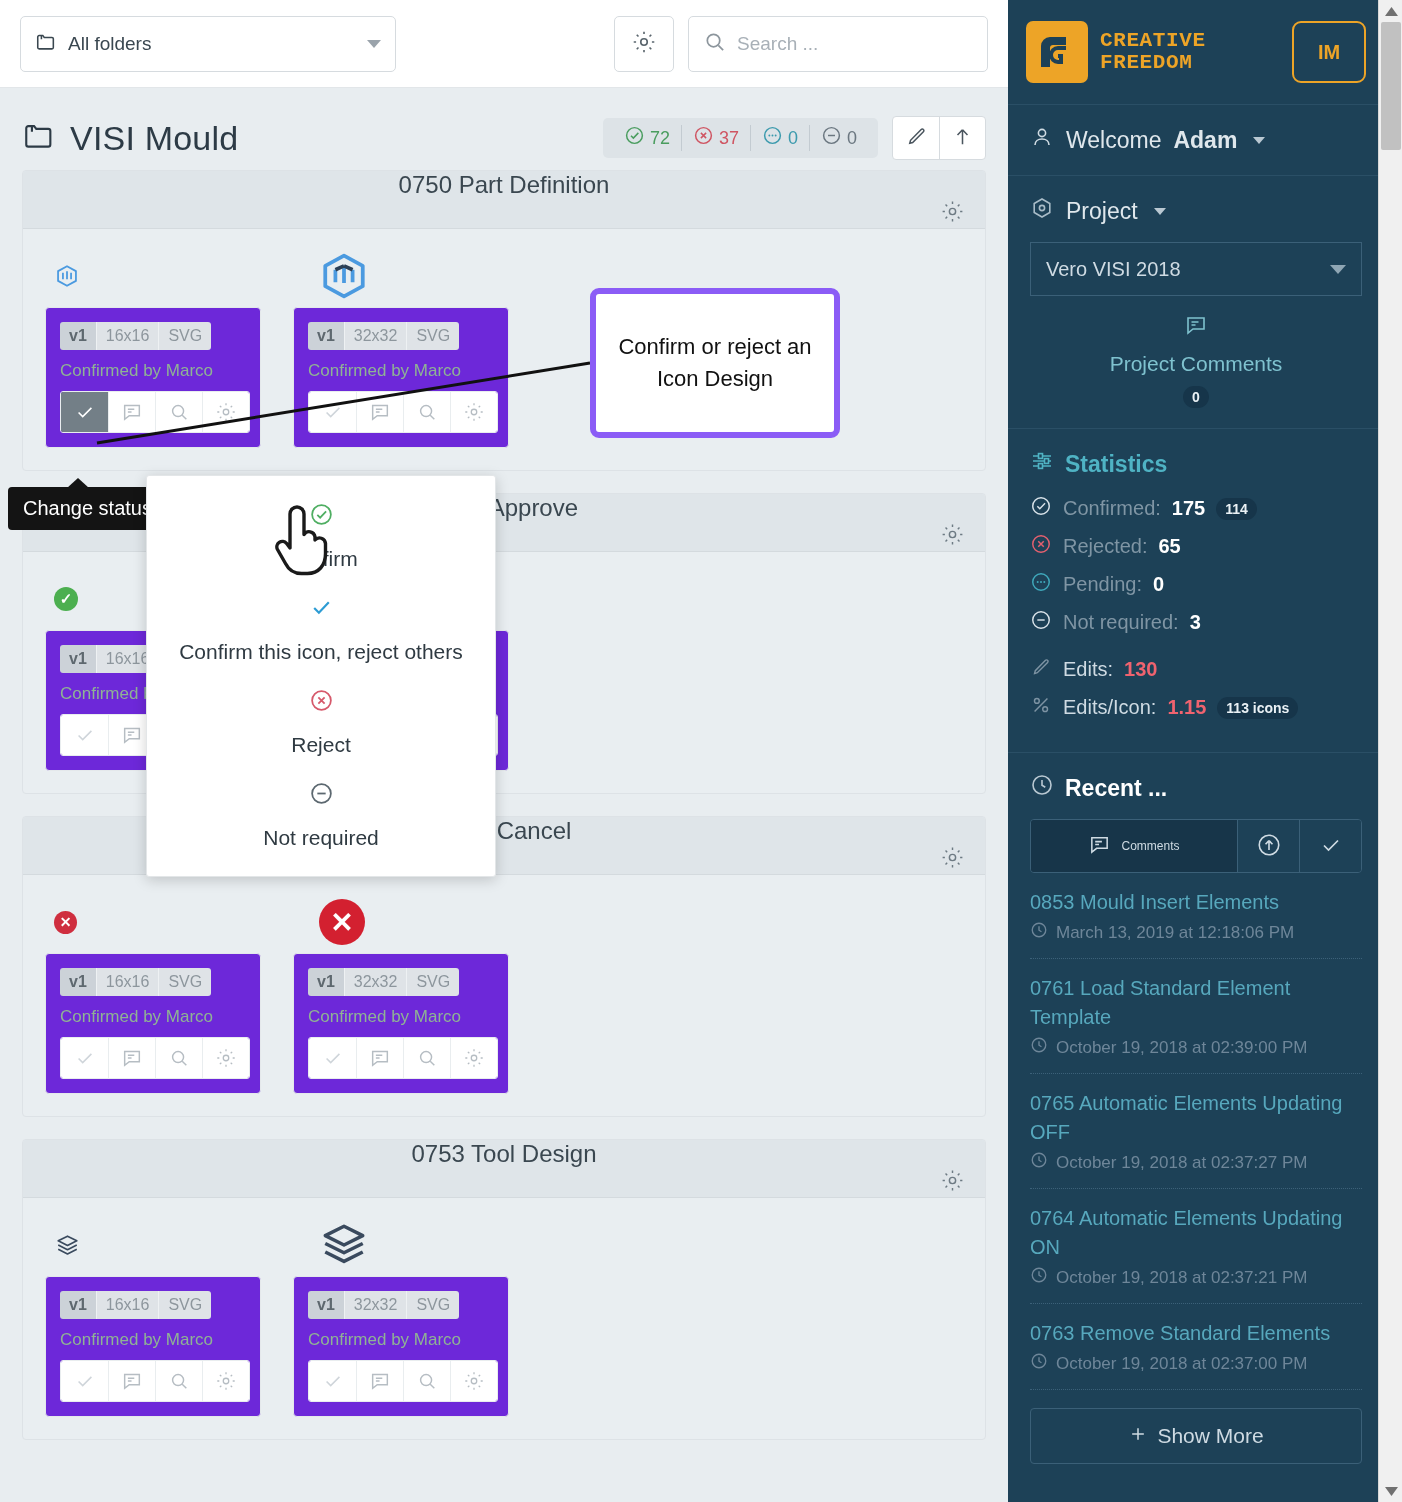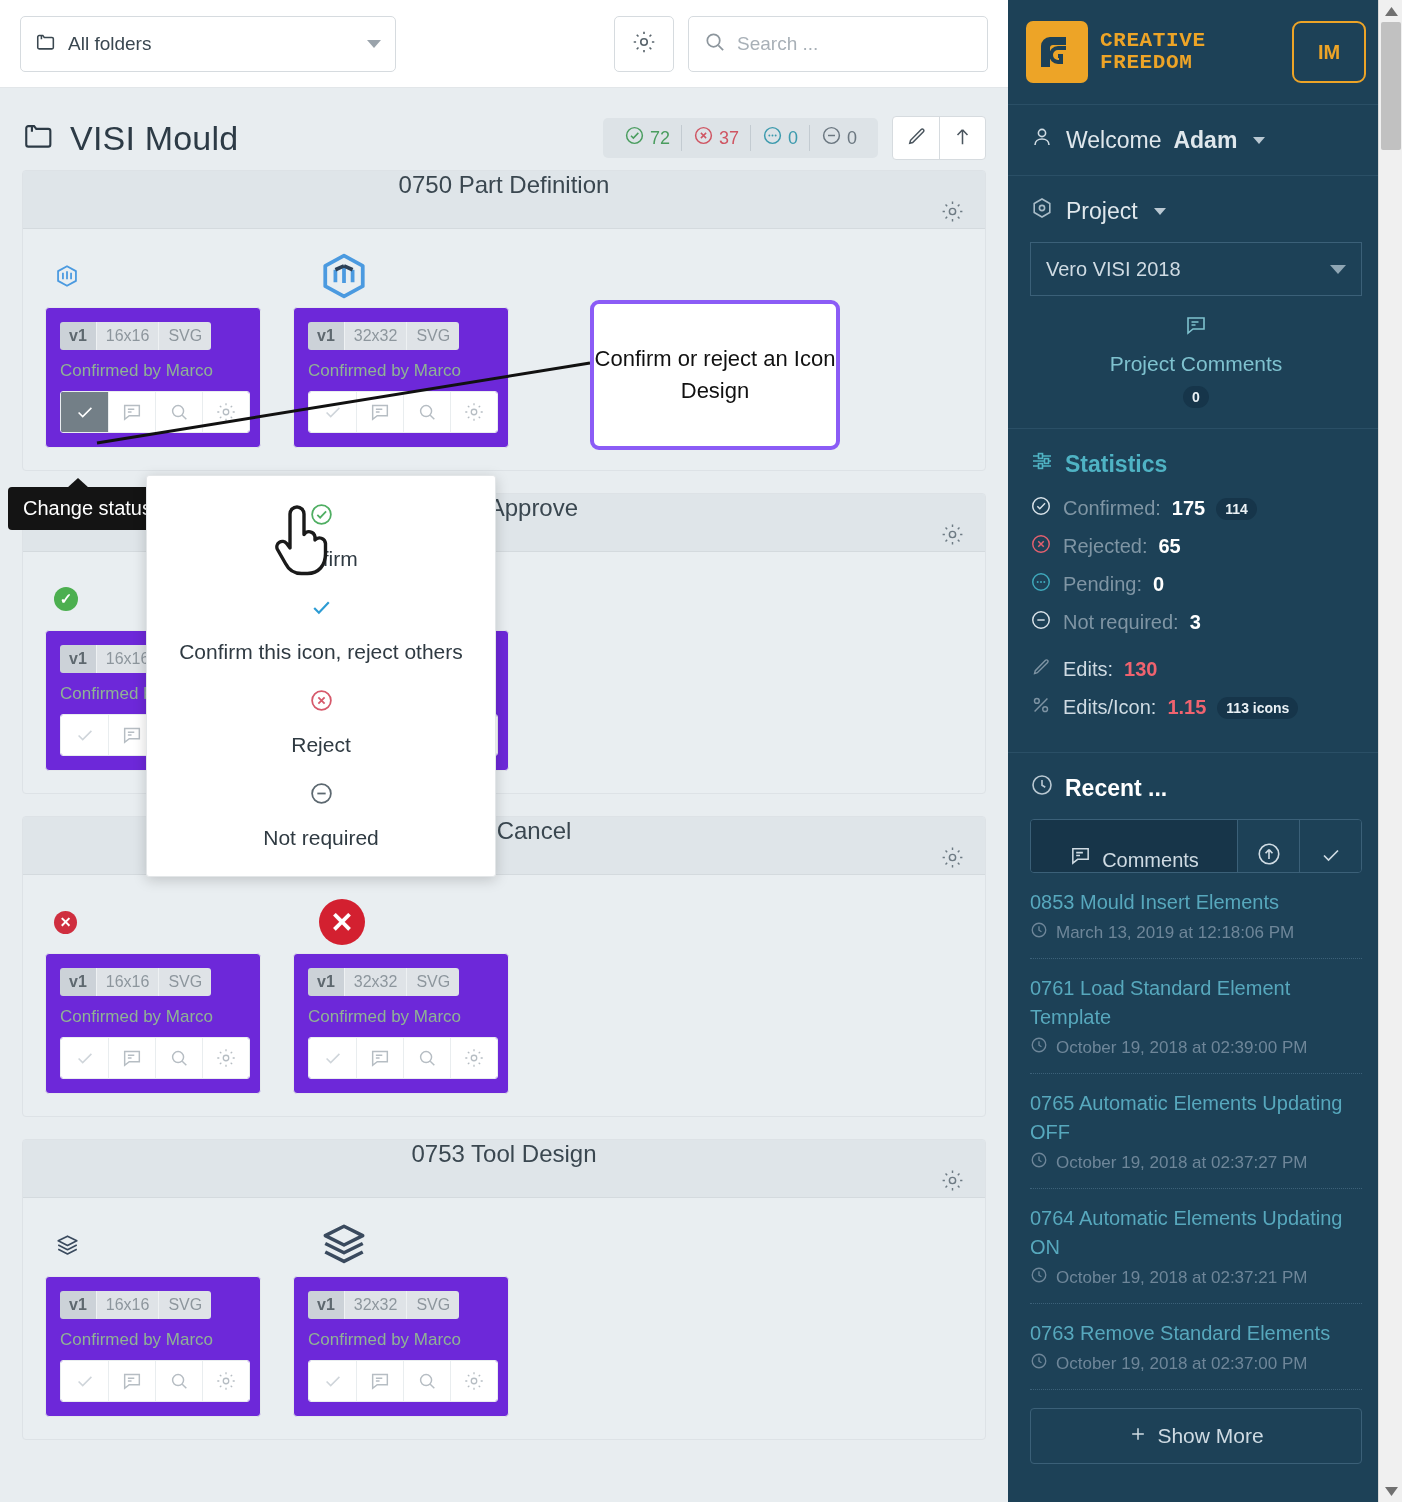--- a/index.html
+++ b/index.html
@@ -121,21 +121,21 @@
 
   .sb-stats { padding: 20px 22px; border-bottom: 1px solid #2a4f66; }
   .sec-title { display: flex; align-items: center; gap: 11px; font-size: 23px; color: #4fb3c4; font-weight: bold; margin-bottom: 16px; }
   .stat-line { display: flex; align-items: center; gap: 11px; font-size: 20px; color: #7f95a4; margin-bottom: 11px; }
   .stat-line b { color: #ffffff; font-weight: bold; }
   .stat-line b.red { color: #f0636f; }
   .sb-recent { padding: 20px 22px; }
   .rec-title { display: flex; align-items: center; gap: 11px; font-size: 23px; color: #ffffff; font-weight: bold; margin-bottom: 16px; }
   .rec-toggle { display: flex; border: 1px solid #3b6078; border-radius: 4px; overflow: hidden; height: 54px; }
   .rec-toggle .t {
-    display: flex; align-items: flex-end; justify-content: center; gap: 10px; font-size: 20px;
+    display: flex; align-items: center; justify-content: center; gap: 10px; font-size: 12px;
     color: #cfdbe3; cursor: pointer; background: #1d4157;
   }
   .rec-toggle .t.wide { flex: 1; background: #173549; }
   .rec-toggle .t.sq { width: 62px; border-left: 1px solid #3b6078; }
   .rec-item { padding: 15px 0 14px 0; border-bottom: 1px dotted #3c6179; }
   .rec-item:last-of-type { border-bottom: 0; }
   .rec-link { font-size: 20px; color: #57a8bd; line-height: 1.45; cursor: pointer; }
   .rec-time { display: flex; align-items: center; gap: 8px; font-size: 17px; color: #6e8699; margin-top: 4px; }
   .show-more {
     margin-top: 18px; height: 56px; border: 1px solid #3b6078; border-radius: 4px;
@@ -144,22 +144,22 @@
   }
 
   
   .scrollbar { position: absolute; right: 0; top: 0; width: 24px; height: 1502px; background: #f0f0f0; border-left: 1px solid #d7d7d7; }
   .sb-arrow { width: 24px; height: 22px; display: flex; align-items: center; justify-content: center; background: #f0f0f0; cursor: pointer; }
   .sb-thumb { position: absolute; top: 22px; left: 2px; width: 20px; height: 128px; background: #c1c1c1; border-radius: 2px; cursor: pointer; }
   .sb-arrow.bottom { position: absolute; bottom: 0; }
 
   
   .callout {
-    position: absolute; left: 590px; top: 300px; width: 250px; height: 150px;
-    background: #fff; border: 4px solid #8b5cf6; border-radius: 9px;
+    position: absolute; left: 590px; top: 288px; width: 250px; height: 150px;
+    background: #fff; border: 6px solid #8b5cf6; border-radius: 9px;
     display: flex; align-items: center; justify-content: center; text-align: center;
     font-size: 22px; color: #111; line-height: 1.45; z-index: 40;
   }
   .leader { position: absolute; left: 0; top: 0; z-index: 39; pointer-events: none; }
 
   .tooltip {
     position: absolute; left: 8px; top: 487px; background: #141414; color: #fff;
     font-size: 20px; padding: 10px 15px; border-radius: 4px; z-index: 45; white-space: nowrap;
   }
   .tooltip .arrow {

